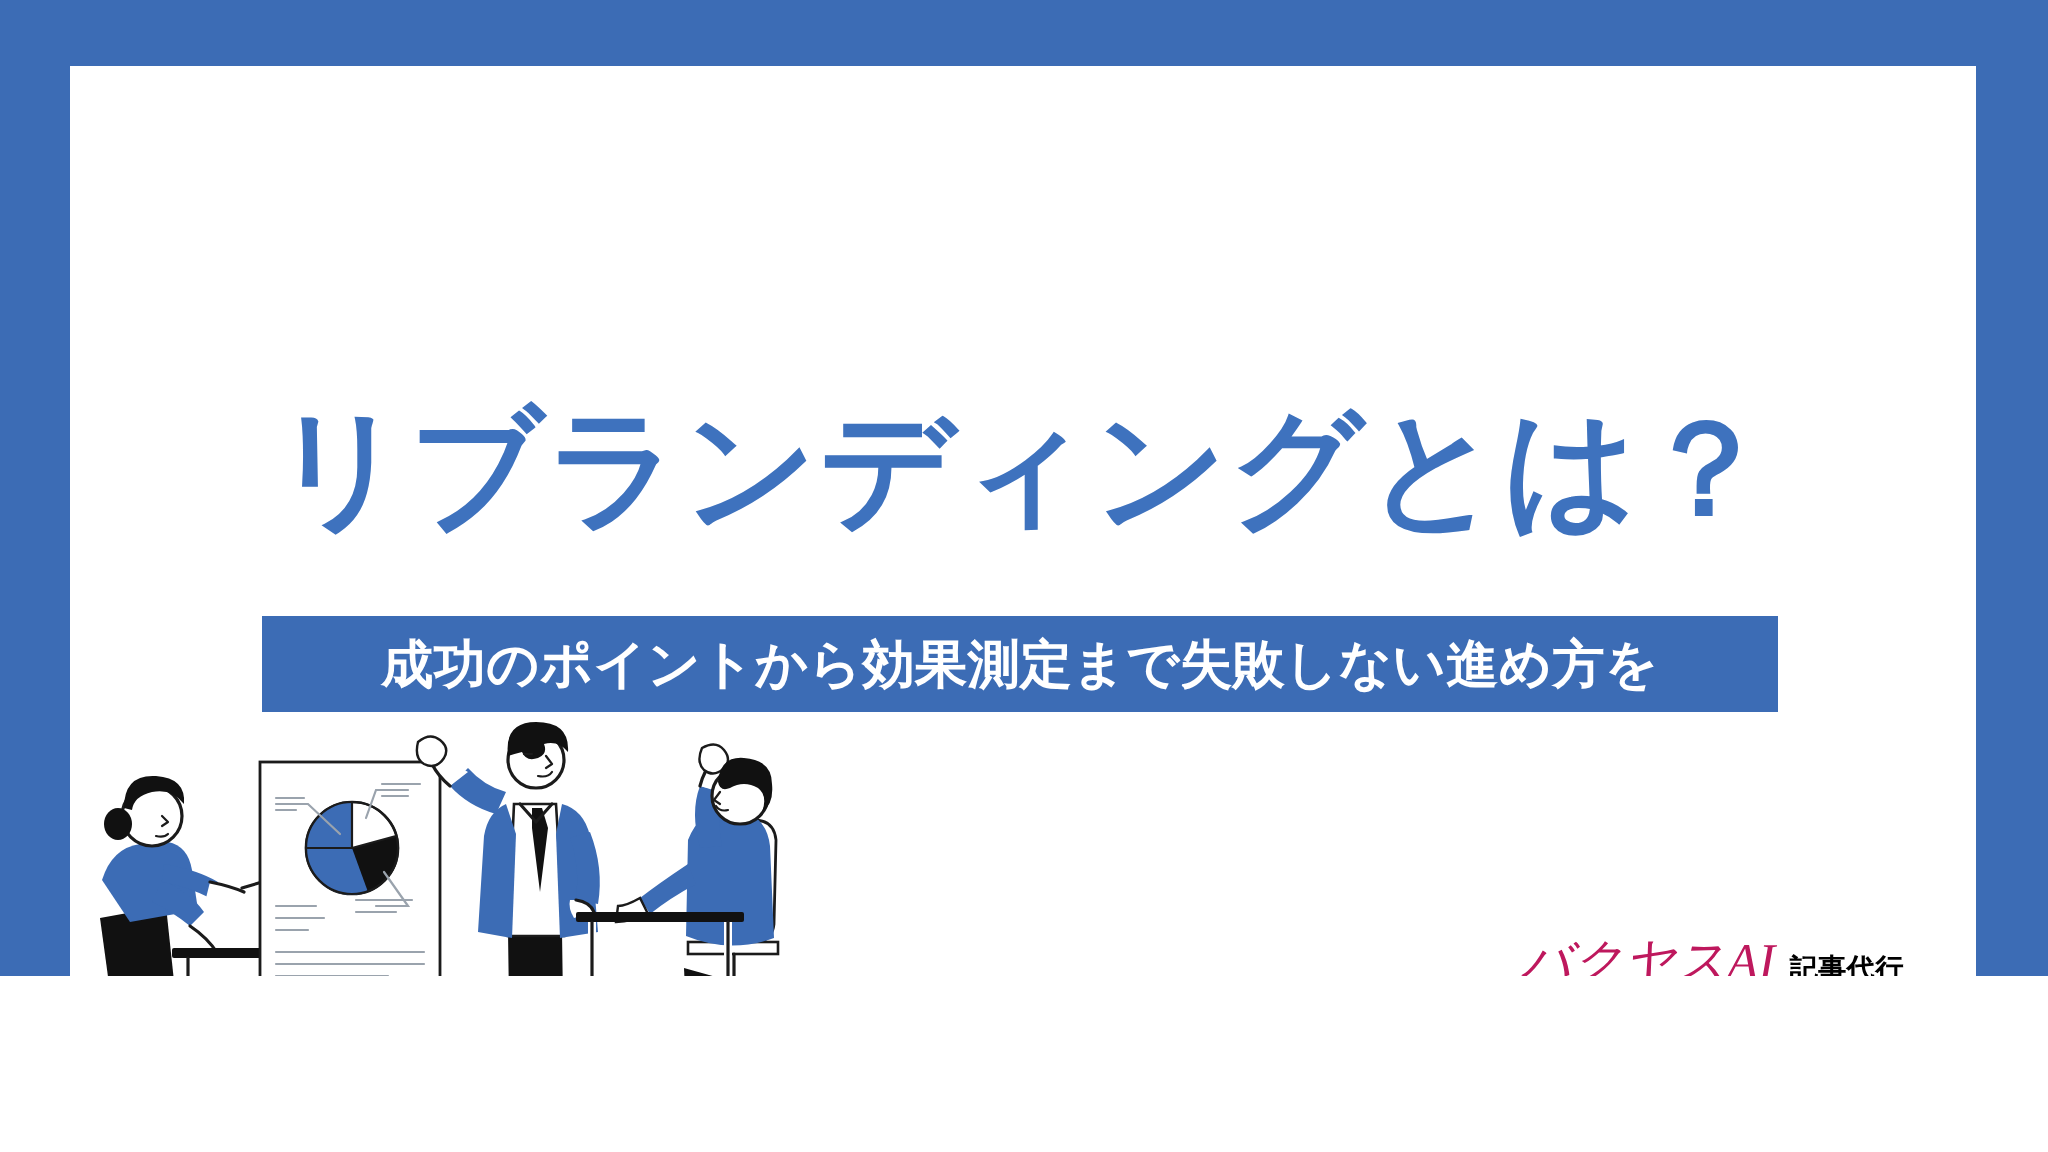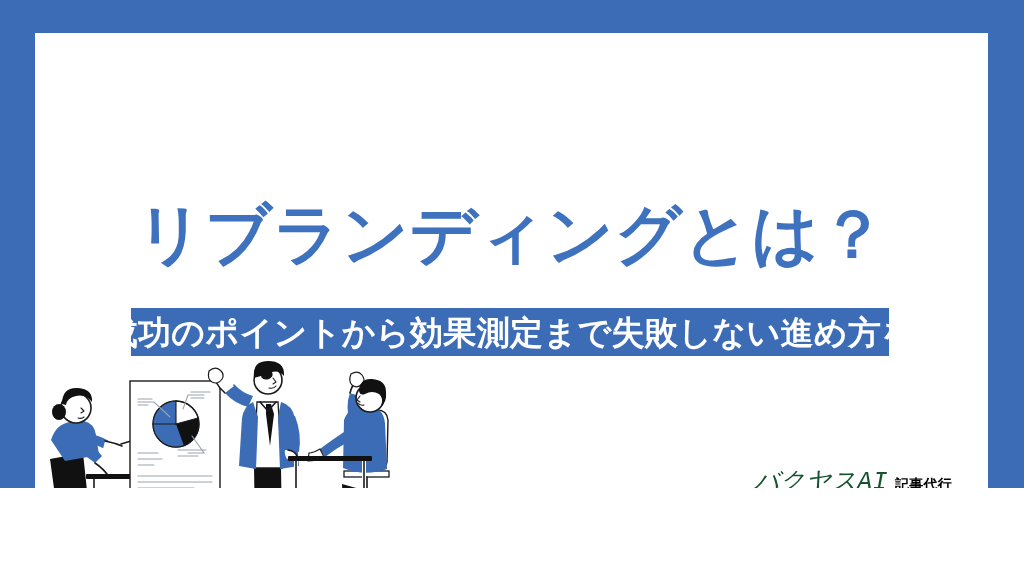--- a/index.html
+++ b/index.html
@@ -52,43 +52,43 @@
     top: 275px;
     width: 758px;
     height: 48px;
     background: #3C6CB5;
     display: flex;
     align-items: center;
     justify-content: center;
   }
   .subtitle-text {
     color: #ffffff;
-    font-size: 33px;
+    font-size: 26px;
     font-weight: 700;
     letter-spacing: 0.01em;
     line-height: 1;
     white-space: nowrap;
   }
 
   
   .logo {
     position: absolute;
     right: 36px;
     bottom: 43px;
     display: flex;
     align-items: baseline;
     gap: 7px;
     white-space: nowrap;
   }
   .logo-main {
-    font-family: Liberation Mono, monospace;
+    font-family: Liberation Serif, serif;
     font-size: 25px;
     font-style: italic;
     font-weight: 400;
-    color: #14532d;
+    color: #be185d;
     letter-spacing: 0.01em;
     margin-top: 34px;
   }
   .logo-sub {
     font-size: 14px;
     font-weight: 700;
     color: #000000;
     letter-spacing: 0.02em;
   }
 

